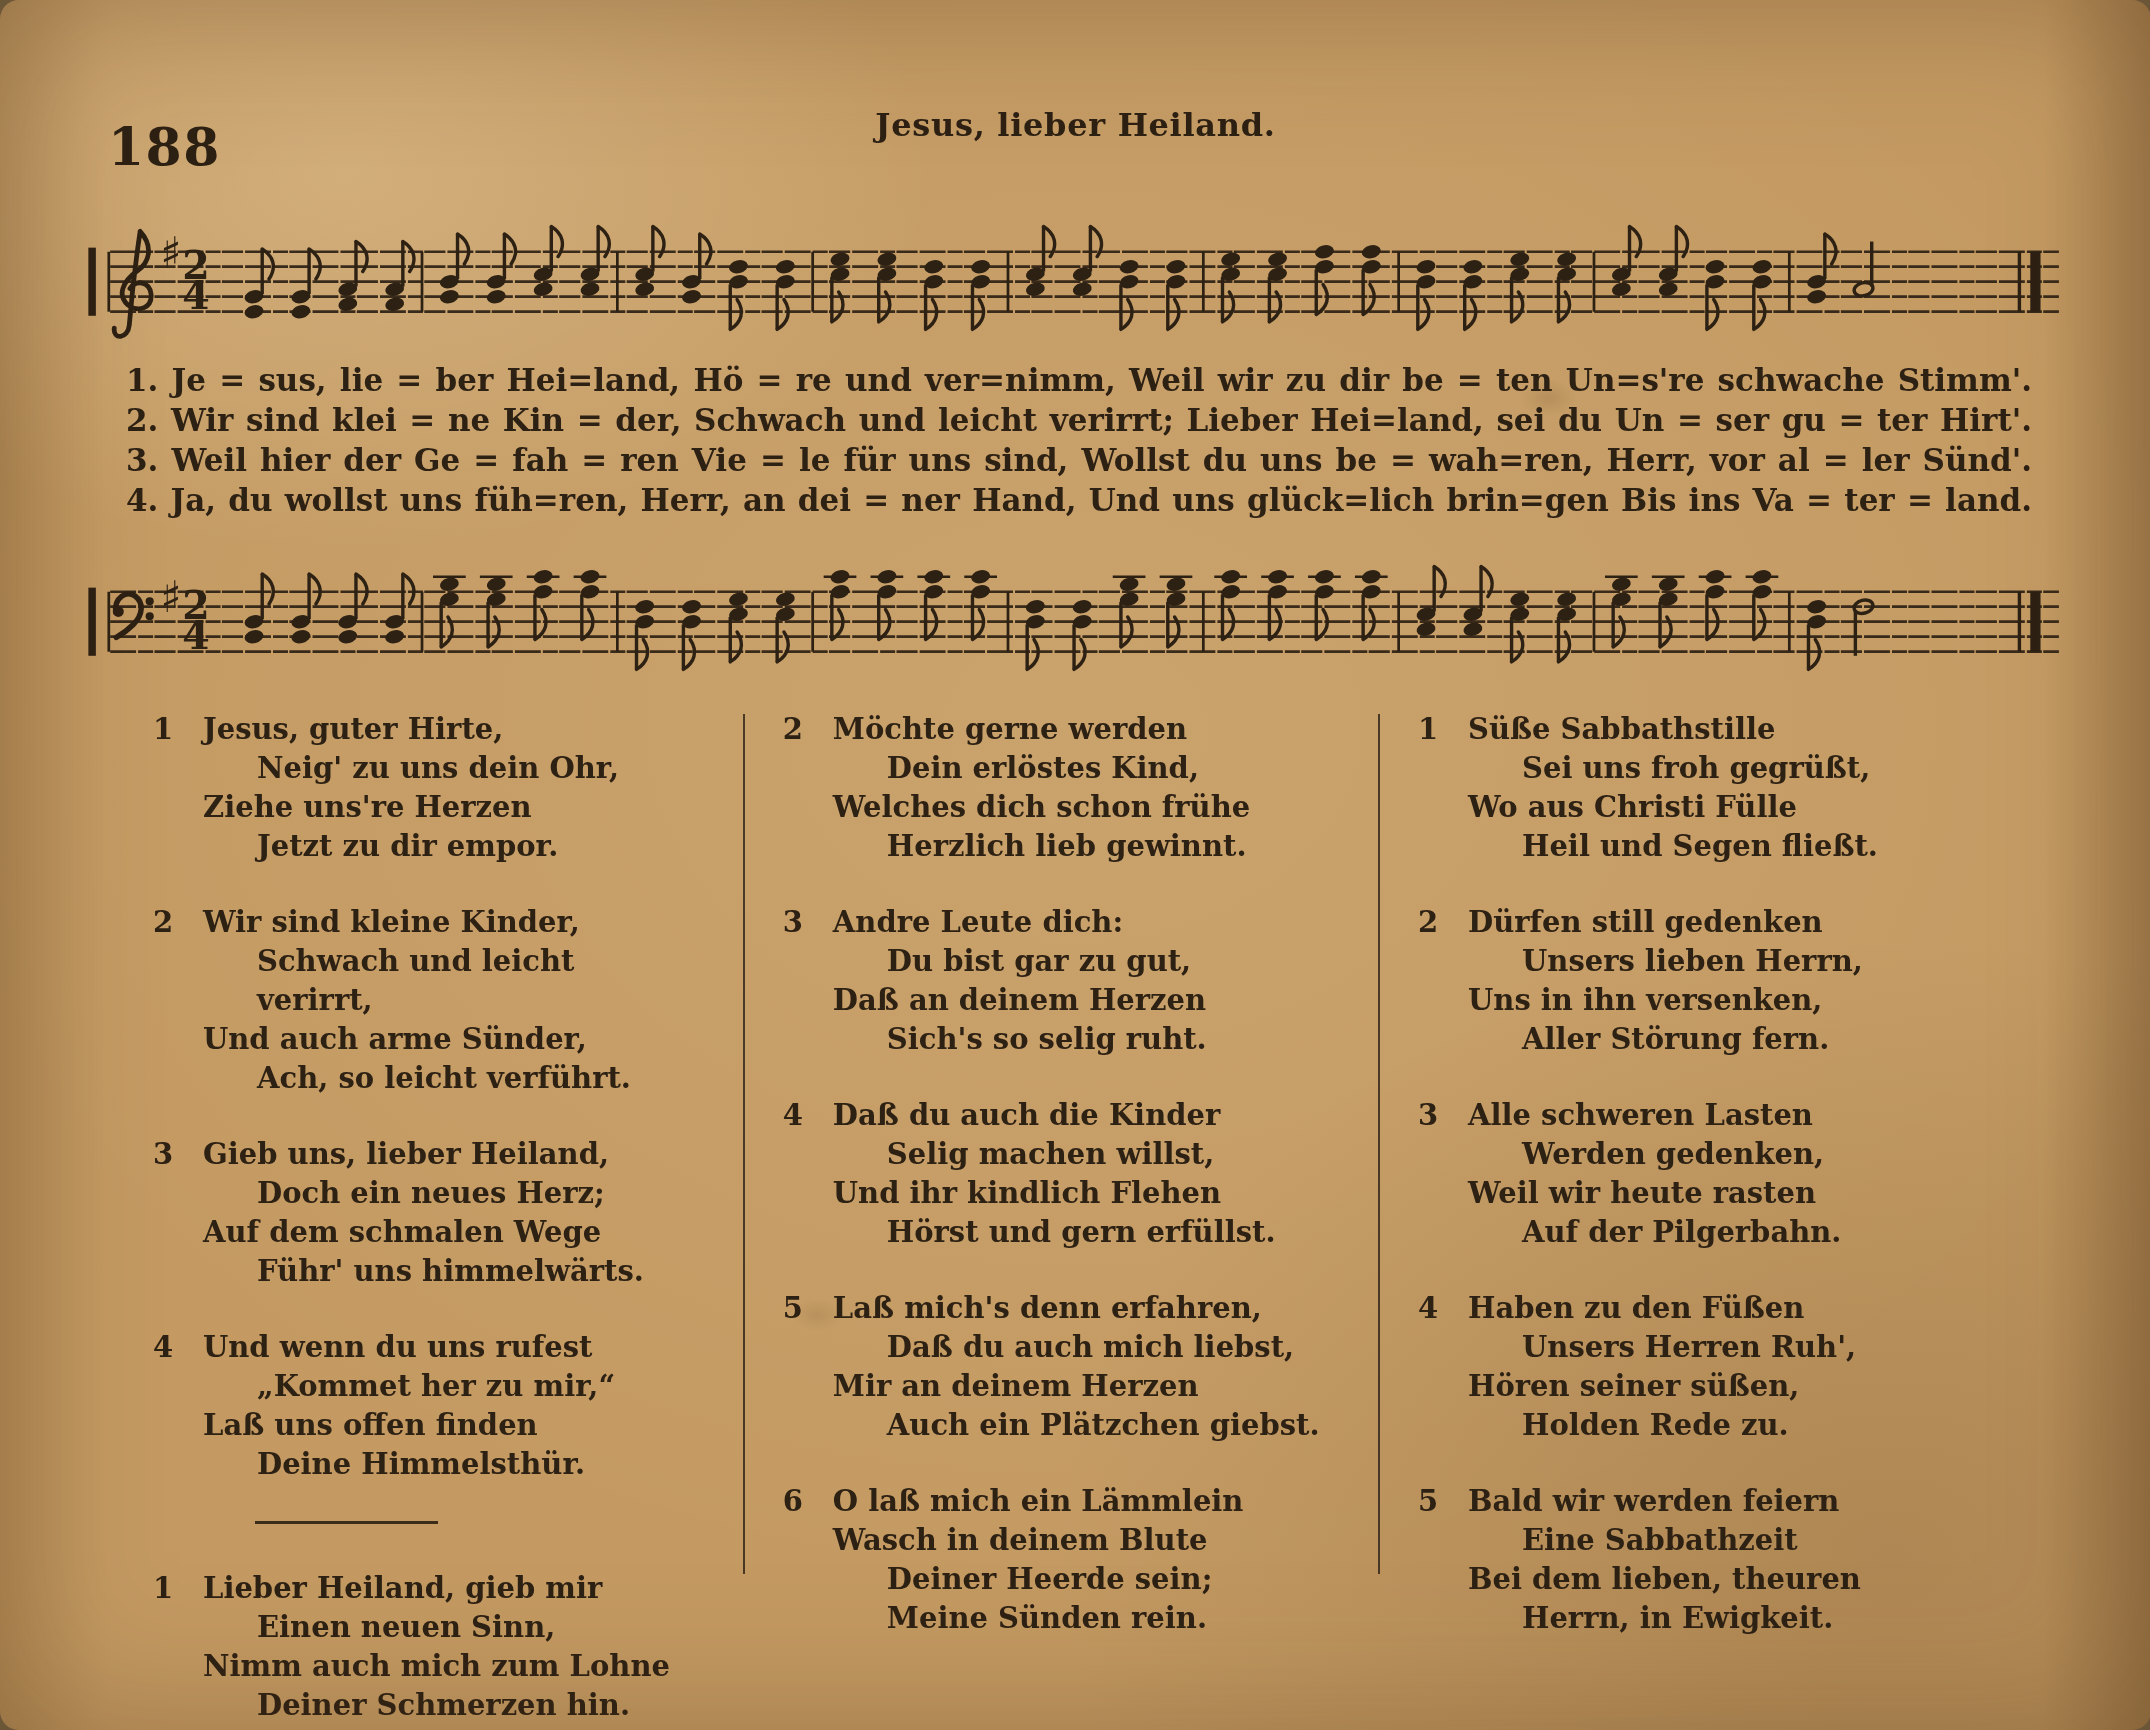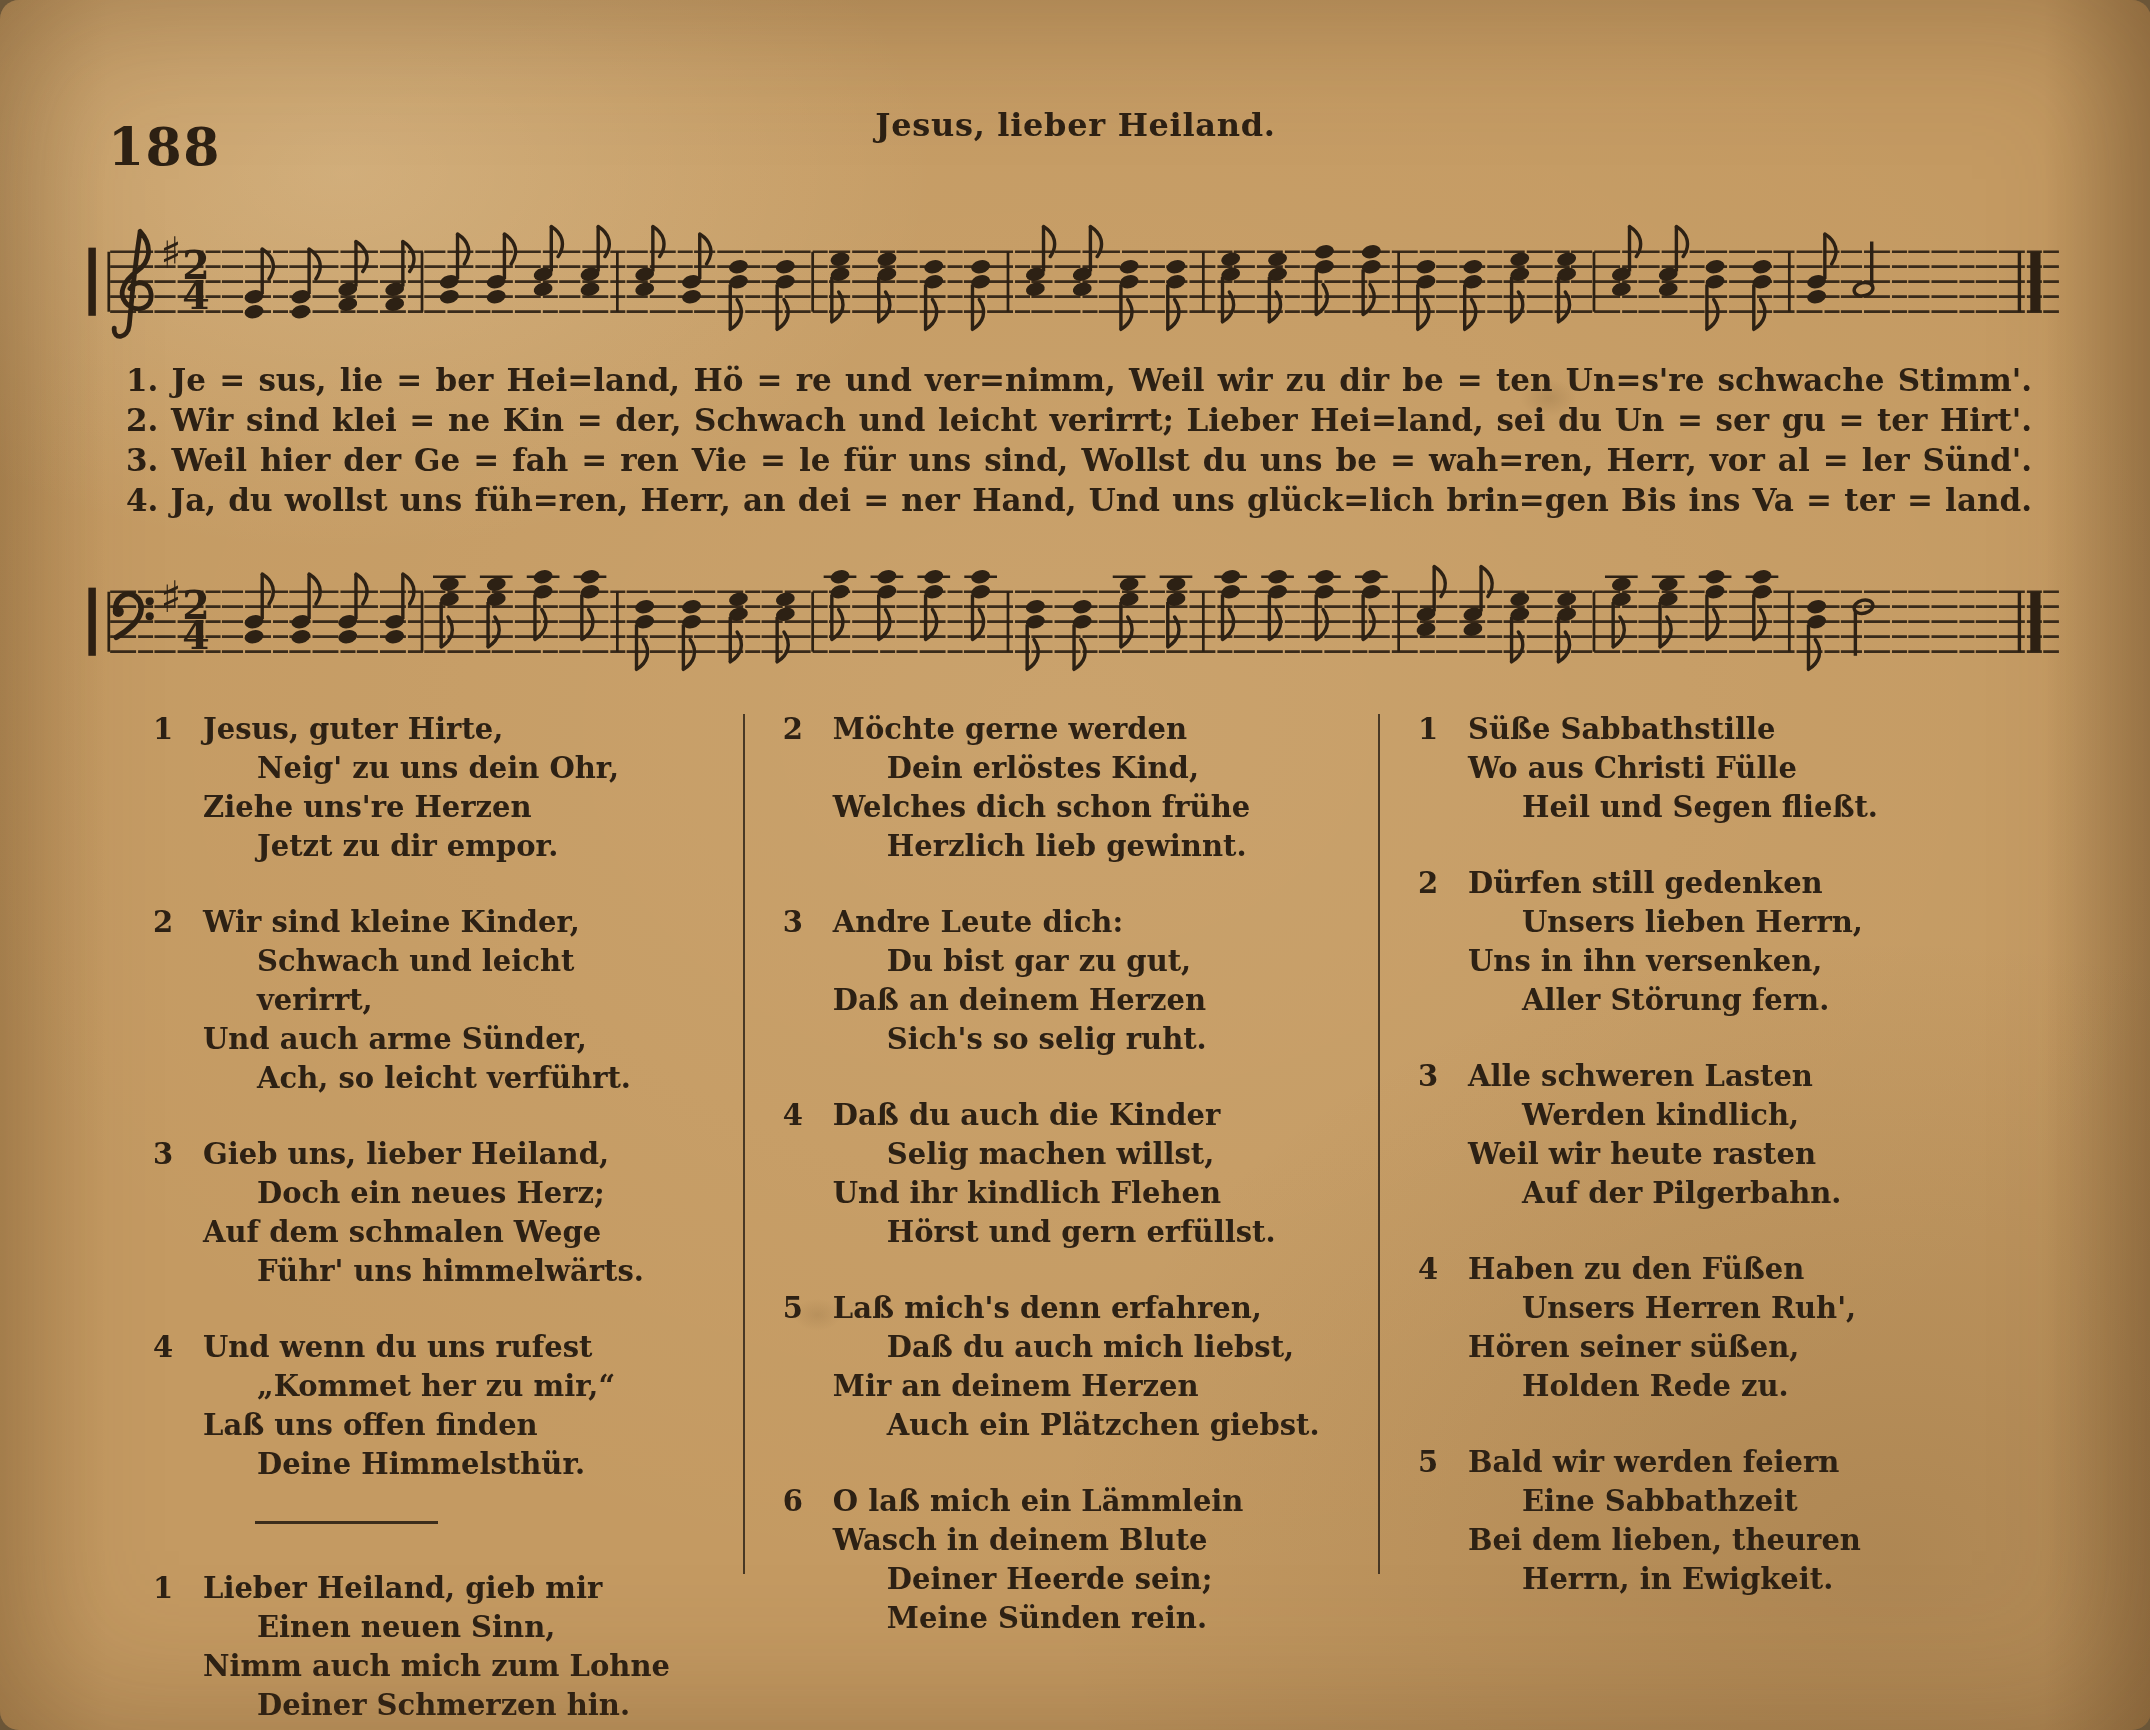--- a/index.html
+++ b/index.html
@@ -482,34 +482,35 @@
           <div class="vline">O laß mich ein Lämmlein</div>
           <div class="vline">Wasch in deinem Blute</div>
           <div class="vline ind">Deiner Heerde sein;</div>
           <div class="vline ind">Meine Sünden rein.</div>
         </div>
       </div>
     <div class="col col3">
         <div class="stanza">
           <span class="num">1</span>
           <div class="vline">Süße Sabbathstille</div>
+          <div class="vline ind">Sei uns froh gegrüßt,</div>
           <div class="vline">Wo aus Christi Fülle</div>
           <div class="vline ind">Heil und Segen fließt.</div>
         </div>
         <div class="stanza">
           <span class="num">2</span>
           <div class="vline">Dürfen still gedenken</div>
           <div class="vline ind">Unsers lieben Herrn,</div>
           <div class="vline">Uns in ihn versenken,</div>
           <div class="vline ind">Aller Störung fern.</div>
         </div>
         <div class="stanza">
           <span class="num">3</span>
           <div class="vline">Alle schweren Lasten</div>
-          <div class="vline ind">Werden kindlich,</div>
+          <div class="vline ind">Werden gedenken,</div>
           <div class="vline">Weil wir heute rasten</div>
           <div class="vline ind">Auf der Pilgerbahn.</div>
         </div>
         <div class="stanza">
           <span class="num">4</span>
           <div class="vline">Haben zu den Füßen</div>
           <div class="vline ind">Unsers Herren Ruh',</div>
           <div class="vline">Hören seiner süßen,</div>
           <div class="vline ind">Holden Rede zu.</div>
         </div>

